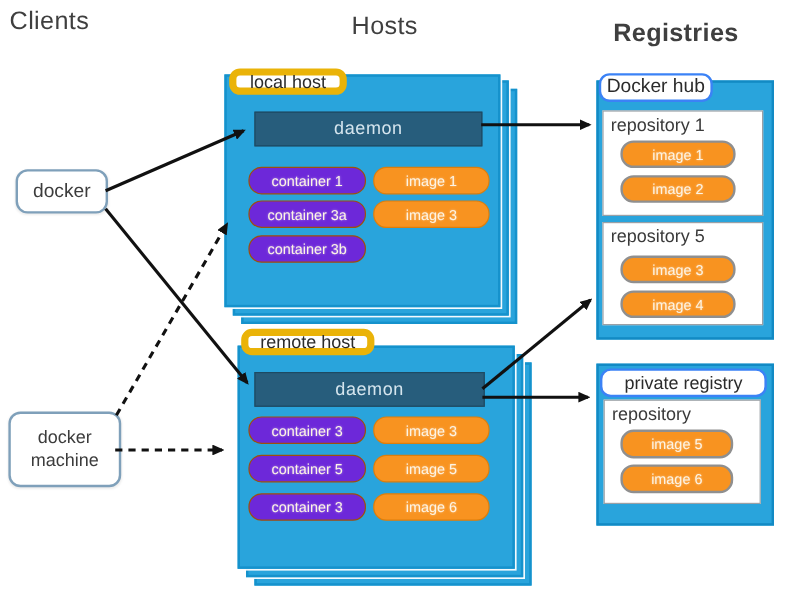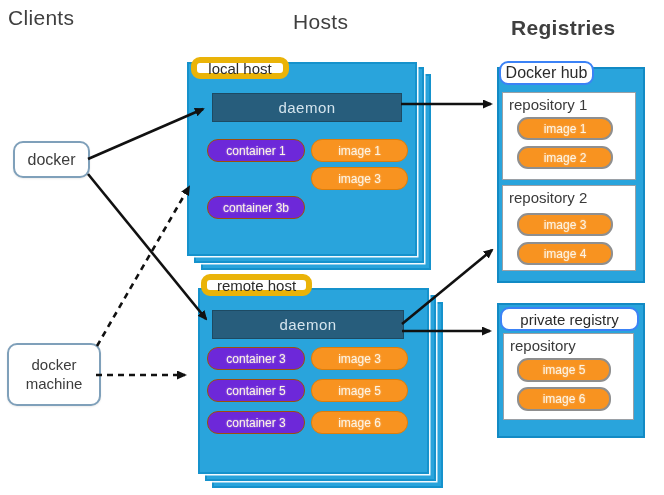--- a/index.html
+++ b/index.html
@@ -80,20 +80,21 @@
   <div class="stack-layer" style="left:201px;top:74px;width:226px;height:192px;z-index:1;"></div>
   <div class="stack-layer" style="left:194px;top:67px;width:226px;height:192px;z-index:2;"></div>
   <div class="host-box" style="left:187px;top:62px;width:226px;height:190px;z-index:3;"></div>
   <div class="host-label" style="left:191px;top:57px;width:98px;height:22px;">
     <span>local host</span>
   </div>
   <div class="daemon-bar" style="left:212px;top:93px;width:188px;height:27px;">
     <span>daemon</span>
   </div>
   <div class="pill pill-container" style="left:207px;top:139px;width:98px;height:23px;">container 1</div>
+  <div class="pill pill-container" style="left:207px;top:167px;width:98px;height:23px;">container 3a</div>
   <div class="pill pill-container" style="left:207px;top:196px;width:98px;height:23px;">container 3b</div>
   <div class="pill pill-image" style="left:311px;top:139px;width:97px;height:23px;">image 1</div>
   <div class="pill pill-image" style="left:311px;top:167px;width:97px;height:23px;">image 3</div>
 
   <div class="stack-layer" style="left:212px;top:302px;width:227px;height:182px;z-index:1;"></div>
   <div class="stack-layer" style="left:205px;top:295px;width:227px;height:182px;z-index:2;"></div>
   <div class="host-box" style="left:198px;top:288px;width:227px;height:182px;z-index:3;"></div>
   <div class="host-label" style="left:201px;top:274px;width:111px;height:22px;">
     <span>remote host</span>
   </div>
@@ -110,21 +111,21 @@
   <div class="registry-box" style="left:497px;top:67px;width:144px;height:212px;"></div>
   <div class="registry-label" style="left:499px;top:61px;width:95px;height:24px;font-size:16px;">
     <span>Docker hub</span>
   </div>
   <div class="repo-box" style="left:502px;top:92px;width:134px;height:88px;">
     <div class="repo-title">repository 1</div>
   </div>
   <div class="pill pill-reg" style="left:517px;top:117px;width:96px;height:23px;">image 1</div>
   <div class="pill pill-reg" style="left:517px;top:146px;width:96px;height:23px;">image 2</div>
   <div class="repo-box" style="left:502px;top:185px;width:134px;height:86px;">
-    <div class="repo-title">repository 2</div>
+    <div class="repo-title">repository 5</div>
   </div>
   <div class="pill pill-reg" style="left:517px;top:213px;width:96px;height:23px;">image 3</div>
   <div class="pill pill-reg" style="left:517px;top:242px;width:96px;height:23px;">image 4</div>
 
   <div class="registry-box" style="left:497px;top:303px;width:144px;height:131px;"></div>
   <div class="registry-label" style="left:500px;top:307px;width:139px;height:24px;">
     <span>private registry</span>
   </div>
   <div class="repo-box" style="left:503px;top:333px;width:131px;height:87px;">
     <div class="repo-title">repository</div>

